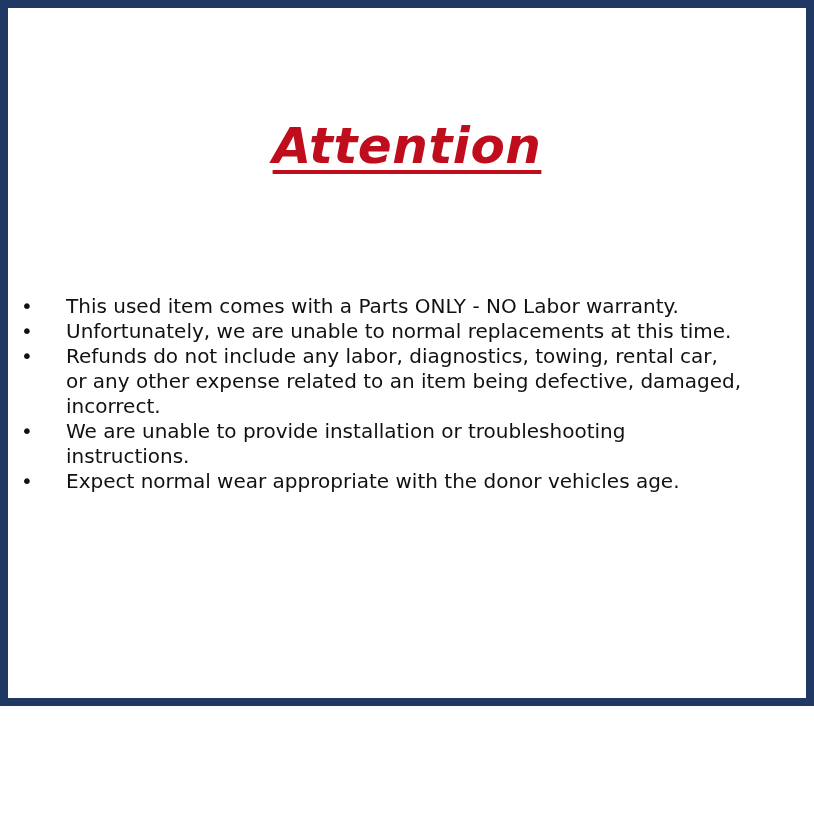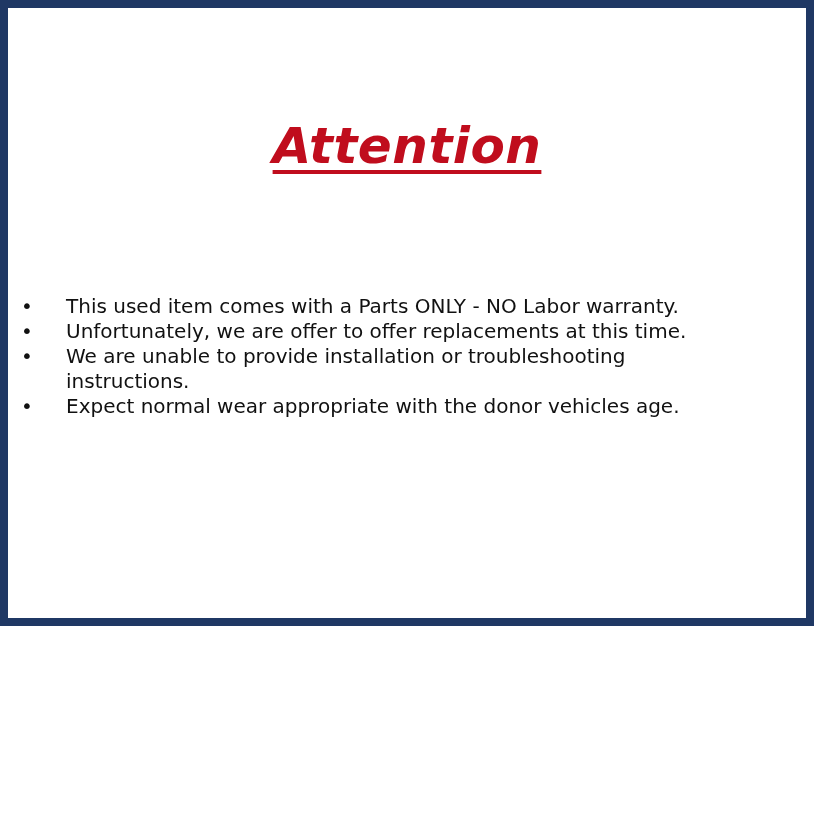--- a/index.html
+++ b/index.html
@@ -9,21 +9,21 @@
     --page-bg: #FFFFFF;
   }
   * { box-sizing: border-box; }
   html, body {
     margin: 0;
     padding: 0;
     background: #ffffff;
   }
   .page {
     width: 814px;
-    height: 626px;
+    height: 706px;
     background: var(--page-bg);
     border: 8px solid var(--border-navy);
     overflow: hidden;
     font-family: "DejaVu Sans", "Liberation Sans", sans-serif;
   }
   .title {
     margin: 111px 0 0 0;
     text-align: center;
     font-family: "DejaVu Sans", sans-serif;
     font-size: 50px;
@@ -59,18 +59,21 @@
   }
 </style>
 </head>
 <body>
 
 <div class="page">
   <h1 class="title">Attention</h1>
 
   <ul class="bullets">
     <li>This used item comes with a Parts ONLY - NO Labor warranty.</li>
-    <li>Unfortunately, we are offer to offer replacements at this time.</li>
+    <li>Unfortunately, we are unable to normal replacements at this time.</li>
+    <li>Refunds do not include any labor, diagnostics, towing, rental car,
+or any other expense related to an item being defective, damaged,
+incorrect.</li>
     <li>We are unable to provide installation or troubleshooting
 instructions.</li>
     <li>Expect normal wear appropriate with the donor vehicles age.</li>
   </ul>
 </div>
 
 </body></html>

